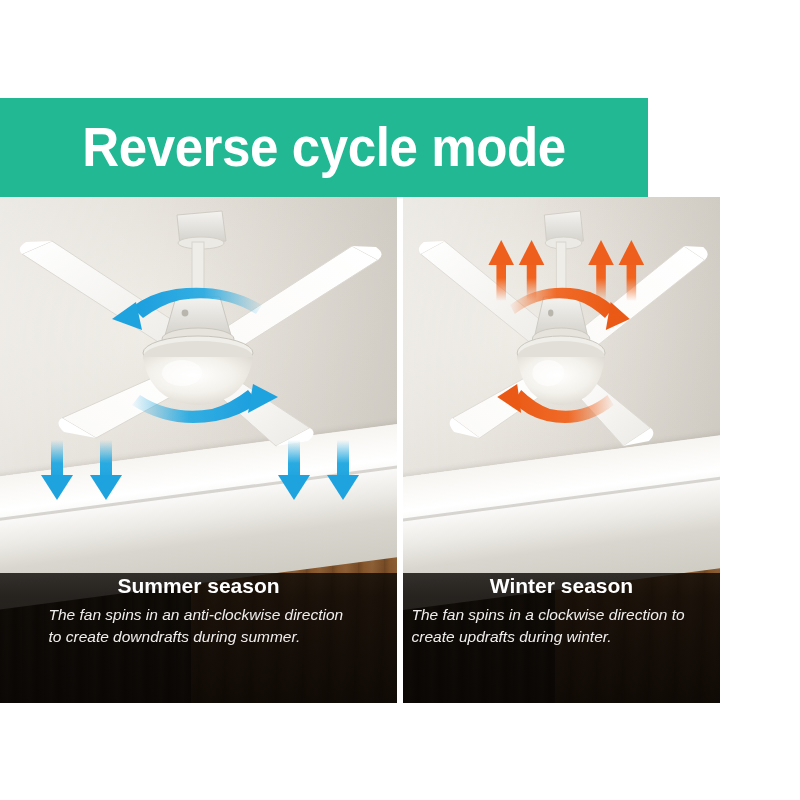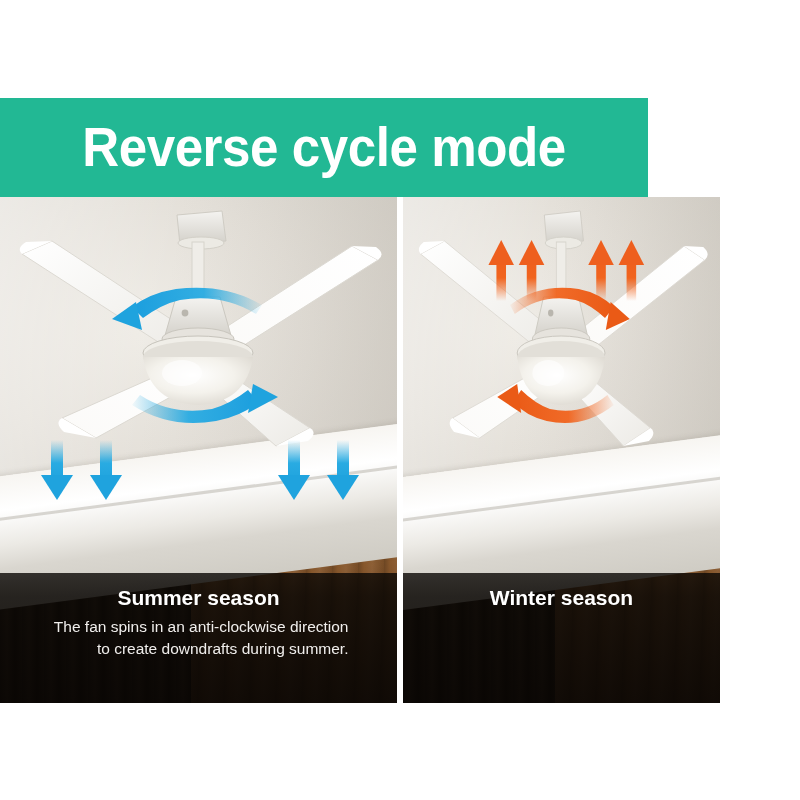--- a/index.html
+++ b/index.html
@@ -77,29 +77,29 @@
 
   
   .fan{position:absolute;left:0;top:0;width:100%;height:100%;pointer-events:none;}
   .fan svg{position:absolute;left:0;top:0;width:100%;height:100%;}
 
   
   .caption{
     position:absolute;left:0;bottom:0;width:100%;height:130px;
     background:linear-gradient(rgba(10,7,4,.80) 0%, rgba(10,7,4,.86) 18%, rgba(8,5,3,.90) 100%);
     display:flex;flex-direction:column;align-items:center;
-    padding-top:12px;box-sizing:border-box;
+    box-sizing:border-box;
   }
   .caption-title{
     color:#ffffff;font-size:21px;font-weight:700;line-height:1.2;
     margin-bottom:6px;text-align:center;
   }
   .caption-body{
     color:#f0eeec;font-size:15.5px;font-weight:400;line-height:1.38;
-    text-align:right;max-width:300px;
+    text-align:left;max-width:300px;font-style:italic;
   }
 
   
   .bottom-fill{position:absolute;left:0;top:703px;width:800px;height:97px;background:#fff;}
   .top-fill{position:absolute;left:0;top:0;width:800px;height:98px;background:#fff;}
 </style>
 </head>
 <body>
 
 <div id="root">
@@ -343,19 +343,20 @@
             <g>
               <rect x="280" y="62" width="12" height="42" fill="url(#upArrR)"></rect>
               <path d="M270,68 L302,68 L286,43 Z" fill="#ee5f1e"></path>
             </g>
           </g>
         </svg>
       </div>
 
       <div class="caption">
         <div class="caption-title">Winter season</div>
+        <div class="caption-body">The fan spins in a clockwise direction to create updrafts during winter.</div>
       </div>
     </div>
 
   </div>
 
   <div class="bottom-fill"></div>
 </div>
 
 </body></html>

